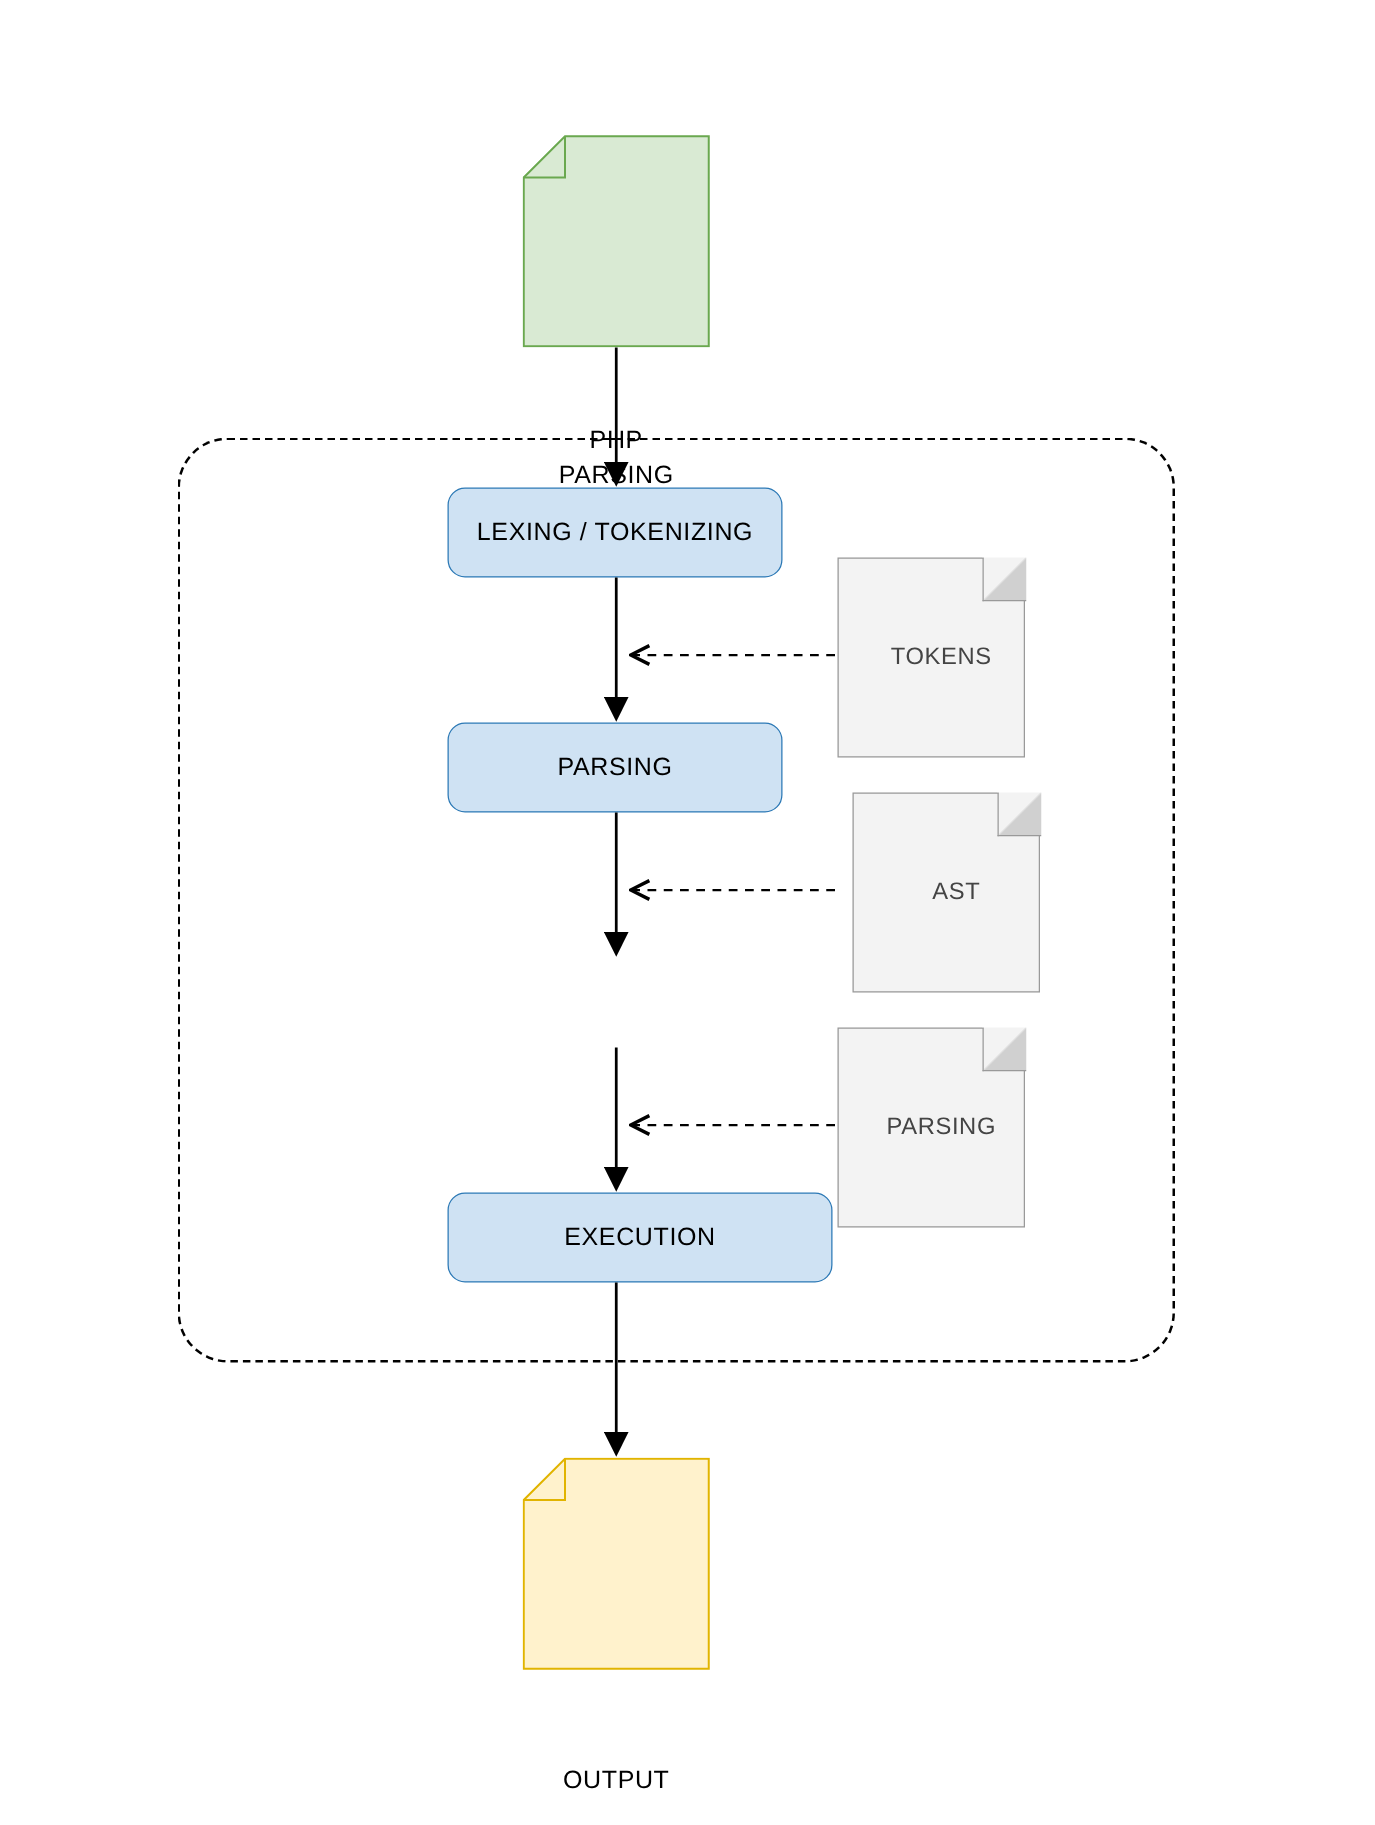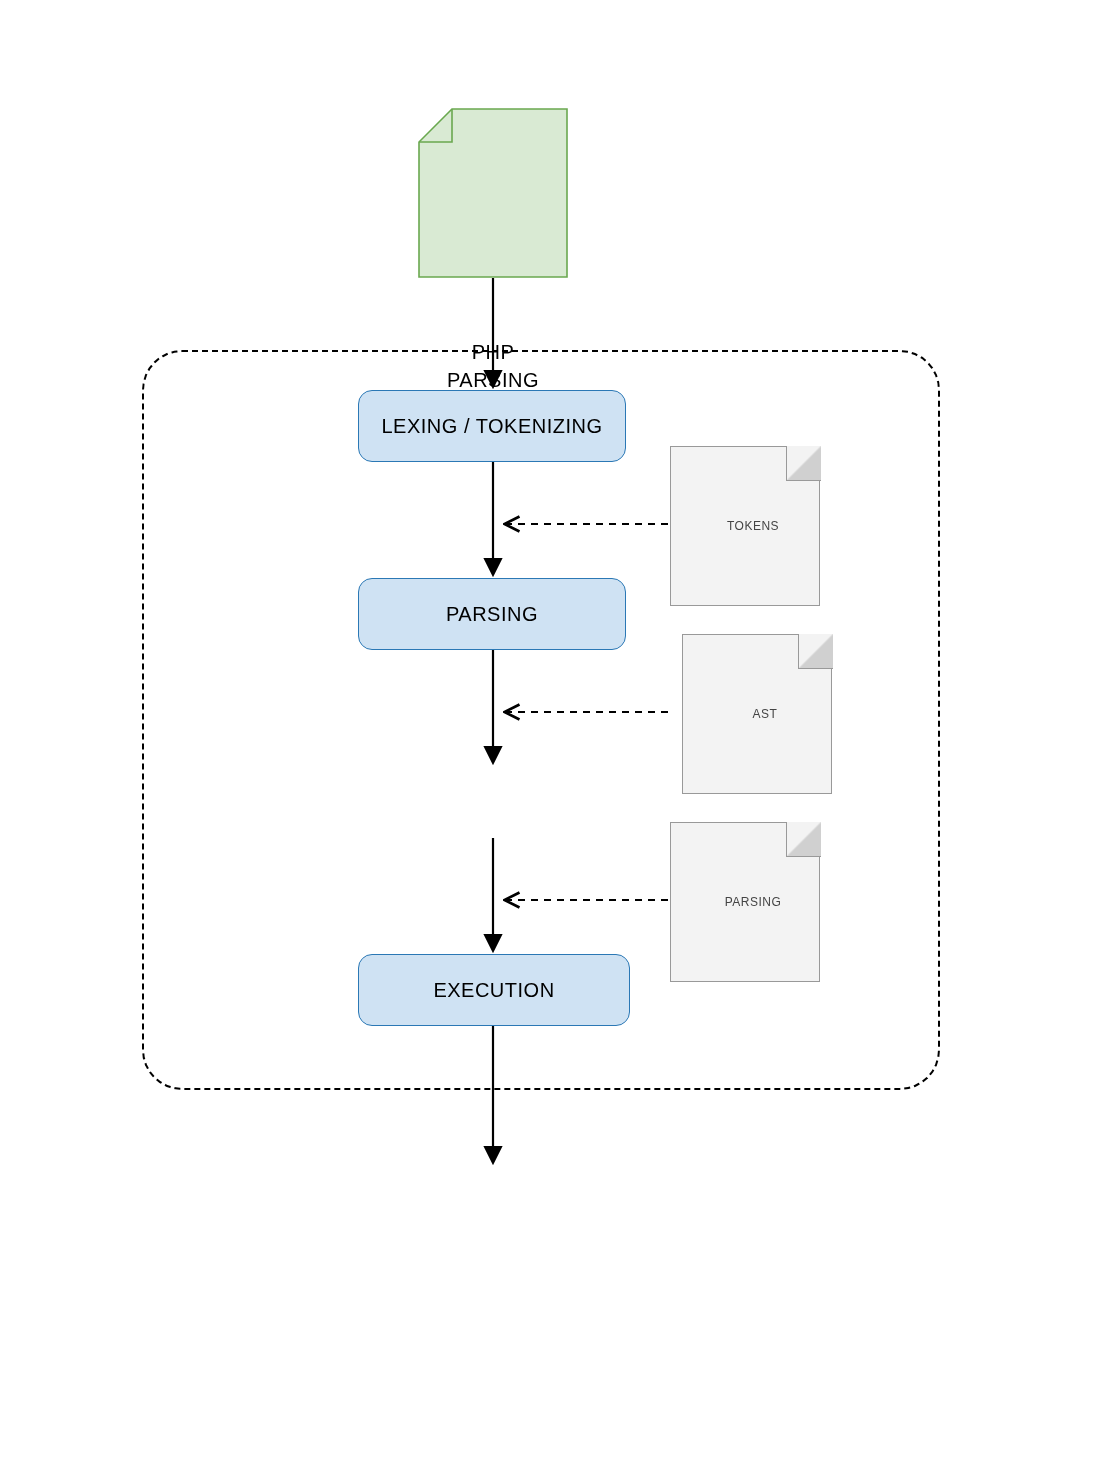--- a/index.html
+++ b/index.html
@@ -40,21 +40,21 @@
   
   .note {
     position: absolute;
     width: 150px;
     height: 160px;
     background: #f3f3f3;
     border: 1.5px solid #999;
     display: flex;
     align-items: center;
     justify-content: center;
-    font-size: 12px;
+    font-size: 19px;
     color: #444;
     letter-spacing: 0.5px;
     padding-left: 16px;
   }
   .note::after {
     content: "";
     position: absolute;
     top: -1.5px;
     right: -1.5px;
     width: 34px;
@@ -115,36 +115,45 @@
 
   <div class="process" style="left:358px; top:390px; width:268px; height:72px;">
     <span class="label-text">LEXING / TOKENIZING</span>
   </div>
 
   <div class="process" style="left:358px; top:578px; width:268px; height:72px;">
     <span class="label-text">PARSING</span>
   </div>
 
 
-  <div class="process" style="left:358px; top:954px; width:272px; height:72px;">
+  <div class="process" style="left:358px; top:954px; width:308px; height:72px;">
     <span class="label-text">EXECUTION</span>
   </div>
 
   <div class="note" style="left:670px; top:446px;">
     <span class="label-text">TOKENS</span>
   </div>
 
   <div class="note" style="left:670px; top:634px;margin-left:12px;">
     <span class="label-text">AST</span>
   </div>
 
   <div class="note" style="left:670px; top:822px;">
     <span class="label-text">PARSING</span>
   </div>
 
+  <div class="doc-wrap" style="left:418px; top:1166px; width:150px; height:170px;">
+    <svg width="150" height="170" viewBox="0 0 150 170">
+      <path d="M 34 1 L 149 1 L 149 169 L 1 169 L 1 34 Z" fill="#fff2cc" stroke="#e1b400" stroke-width="1.6"></path>
+      <path d="M 1 34 L 34 34 L 34 1" fill="none" stroke="#e1b400" stroke-width="1.6"></path>
+    </svg>
+    <div class="doc-label label-text">
+      <span>OUTPUT</span>
+    </div>
+  </div>
 
   <svg width="1100" height="1460" style="position:absolute; left:0; top:0; pointer-events:none;">
     <defs>
       <marker id="arrow-solid" viewBox="0 0 12 12" refX="10" refY="6" markerWidth="9" markerHeight="9" orient="auto-start-reverse">
         <path d="M 0 0 L 12 6 L 0 12 z" fill="#000"></path>
       </marker>
       <marker id="arrow-open" viewBox="0 0 12 12" refX="10" refY="6" markerWidth="10" markerHeight="10" orient="auto-start-reverse">
         <path d="M 1 1 L 11 6 L 1 11" fill="none" stroke="#000" stroke-width="1.8"></path>
       </marker>
     </defs>

